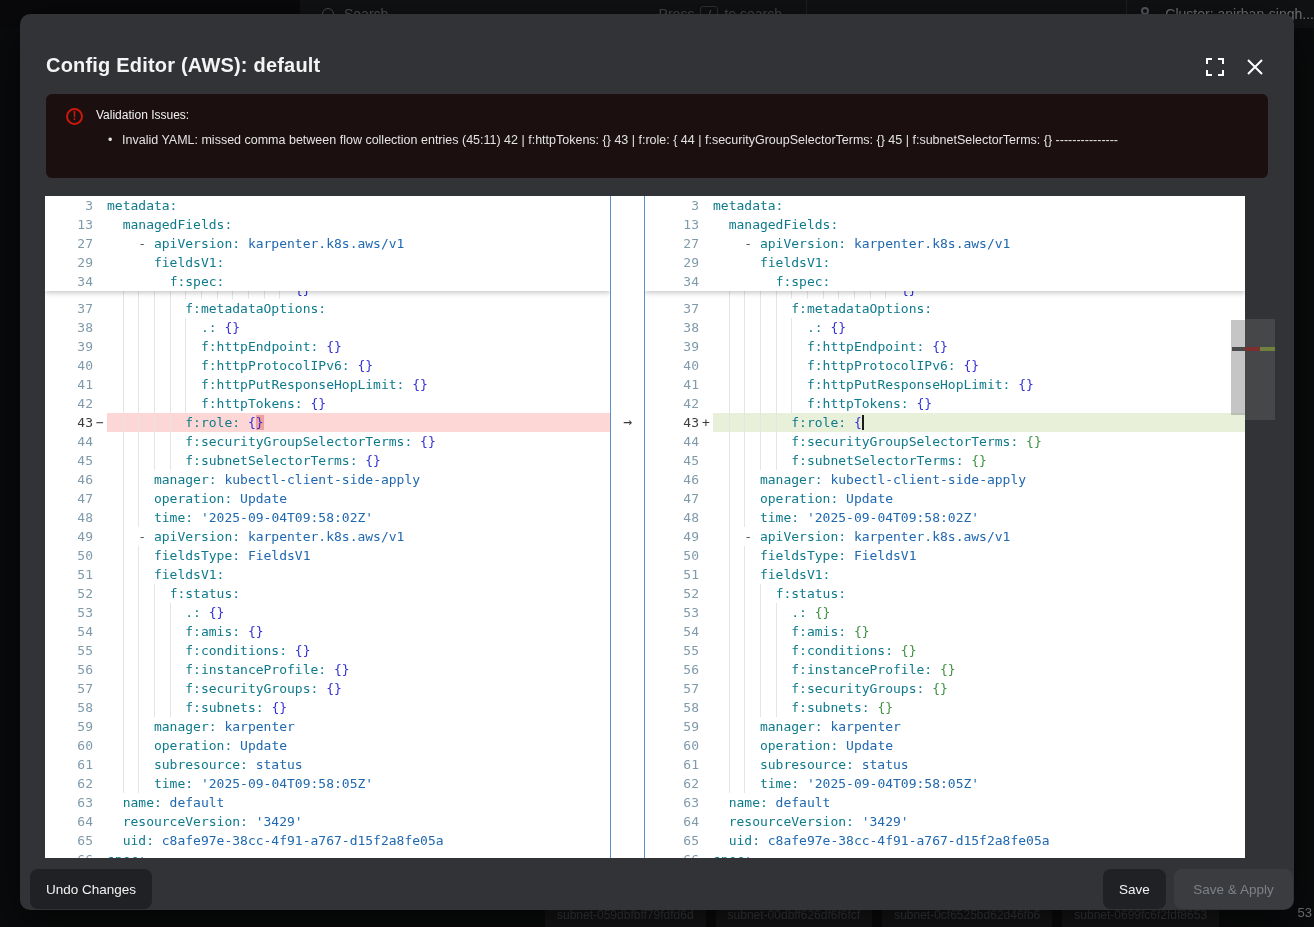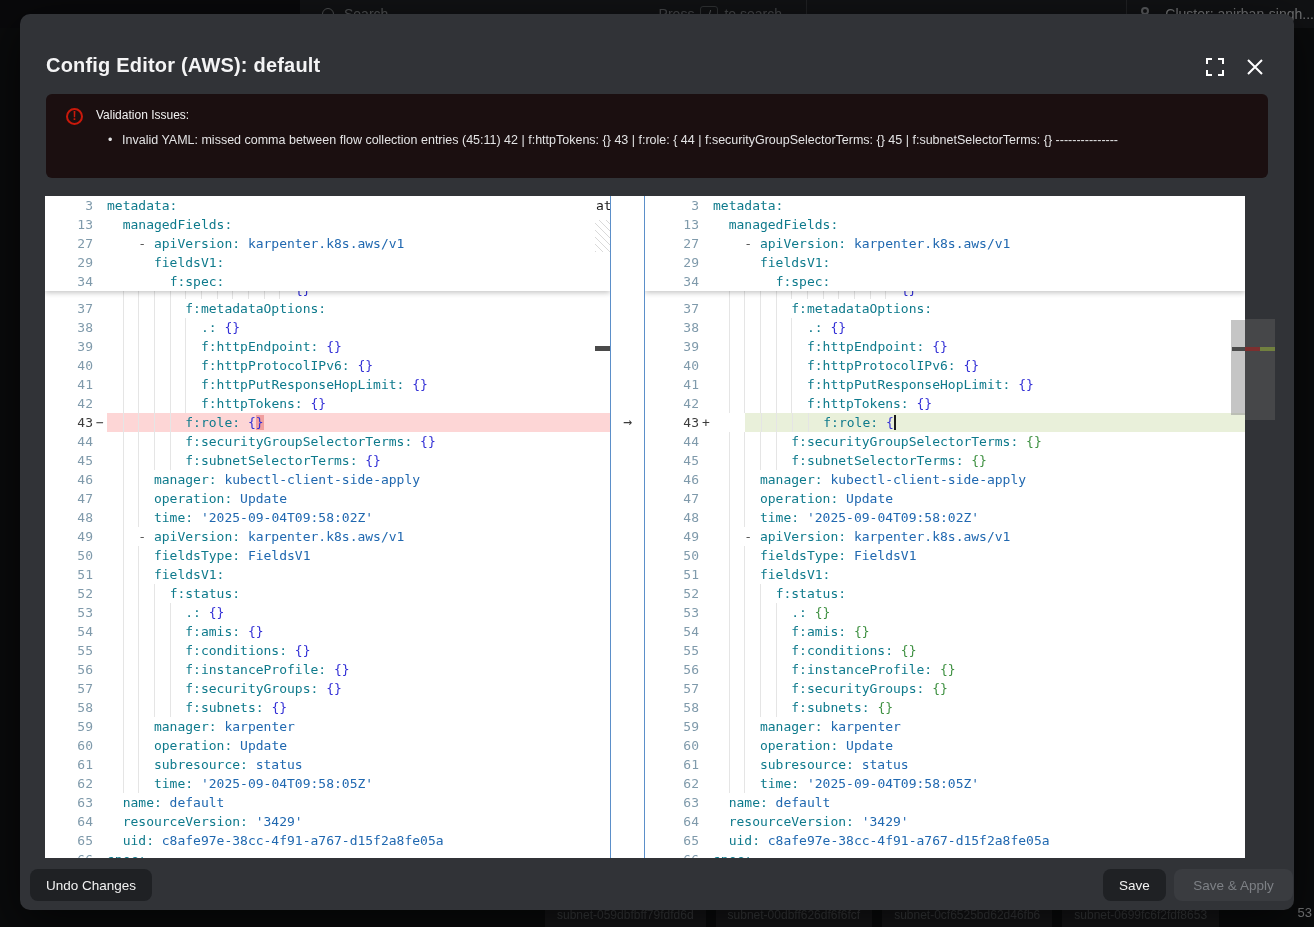--- a/index.html
+++ b/index.html
@@ -65,21 +65,21 @@
   .sliver .row { margin-top:-11px; }
   .rows { position:absolute; left:0; top:103px; right:0; z-index:1; }
 
   .row { display:flex; height:19px; line-height:19px; }
   .ln { width:48px; text-align:right; color:var(--c-ln,#7f9aab); flex:none; white-space:pre; }
   .pane.right .ln { width:54px; }
   .mk { width:14px; text-align:center; color:#3c3c3c; flex:none; }
   .code { flex:1; white-space:pre; color:#1a1a1a; }
   .row.removed .code { background:var(--c-removed,#fdd6d6); }
   .row.removed .ln, .row.added .ln { color:#3c3c3c; }
-  .row.added .code { background:var(--c-added,#e9f0da);margin-left:32px; }
+  .row.added .code { background:var(--c-added,#e9f0da); }
 
   .gd { display:inline-block; width:15.66px; height:19px; vertical-align:top; }
   .gd.gb { border-left:1px solid var(--c-guide,#e5e5e5); }
   .tk-k { color:var(--c-key,#0e7a8c); }
   .tk-v { color:var(--c-val,#2068b0); }
   .tk-b { color:var(--c-brace,#3330d6); }
   .tk-bg { color:var(--c-braceg,#3f9142); }
   .tk-d { color:var(--c-dash,#5a5a5a); }
   .tk-ch { color:var(--c-brace,#3330d6); background:var(--c-removedch,#f09f9f); }
   .tk-cur { display:inline-block; width:2px; height:15px; background:#1a1a1a; vertical-align:-3px; }
@@ -93,21 +93,21 @@
 
   
   .vslider { position:absolute; left:1211px; top:306px; width:14px; height:95px; background:rgba(150,150,150,0.55); z-index:5; }
   .ov-box { position:absolute; left:1225px; top:305px; width:30px; height:101px; background:#464749; z-index:5; }
   .ov-mark { position:absolute; height:4px; top:333px; z-index:6; }
   .ov-mark.m-dark { left:1212px; width:13px; background:#4a4a4a; }
   .ov-mark.m-red { left:1225px; width:15px; background:#7d2f2f; }
   .ov-mark.m-green { left:1240px; width:15px; background:#71803f; }
 
   
-  .footer-btn { position:absolute; top:855px; height:32px; border:none; border-radius:8px;
+  .footer-btn { position:absolute; top:855px; height:40px; border:none; border-radius:8px;
                 font-family:"Liberation Sans", sans-serif; font-size:13.5px; cursor:pointer; }
   .btn-undo { left:10px; width:122px; background:#1f2124; color:#f2f2f2; }
   .btn-close { left:1083px; width:63px; background:#1f2124; color:#f2f2f2; }
   .btn-save { left:1154px; width:119px; background:#3a3c40; color:#7d8085; cursor:default; }
 </style>
 </head>
 <body>
 
 <div class="screen">
 
@@ -345,25 +345,20 @@
               <span class="ln">29</span>
               <span class="mk"></span>
               <span class="code"><span class="gd"></span><span class="gd"></span><span class="gd"></span><span class="tk-k">fieldsV1:</span></span>
             </div>
             <div class="row">
               <span class="ln">34</span>
               <span class="mk"></span>
               <span class="code"><span class="gd"></span><span class="gd"></span><span class="gd"></span><span class="gd"></span><span class="tk-k">f:spec:</span></span>
             </div>
           </div>
-        <div class="lruler">
-          <span class="frag">at</span>
-          <span class="hatch"></span>
-          <span class="dash"></span>
-        </div>
       </div>
       <div class="gutter">
         <div class="arrow">→</div>
       </div>
       <div class="pane right">
         <div class="rows">
             <div class="row">
               <span class="ln">37</span>
               <span class="mk"></span>
               <span class="code"><span class="gd"></span><span class="gd gb"></span><span class="gd gb"></span><span class="gd gb"></span><span class="gd gb"></span><span class="tk-k">f:metadataOptions:</span></span>

